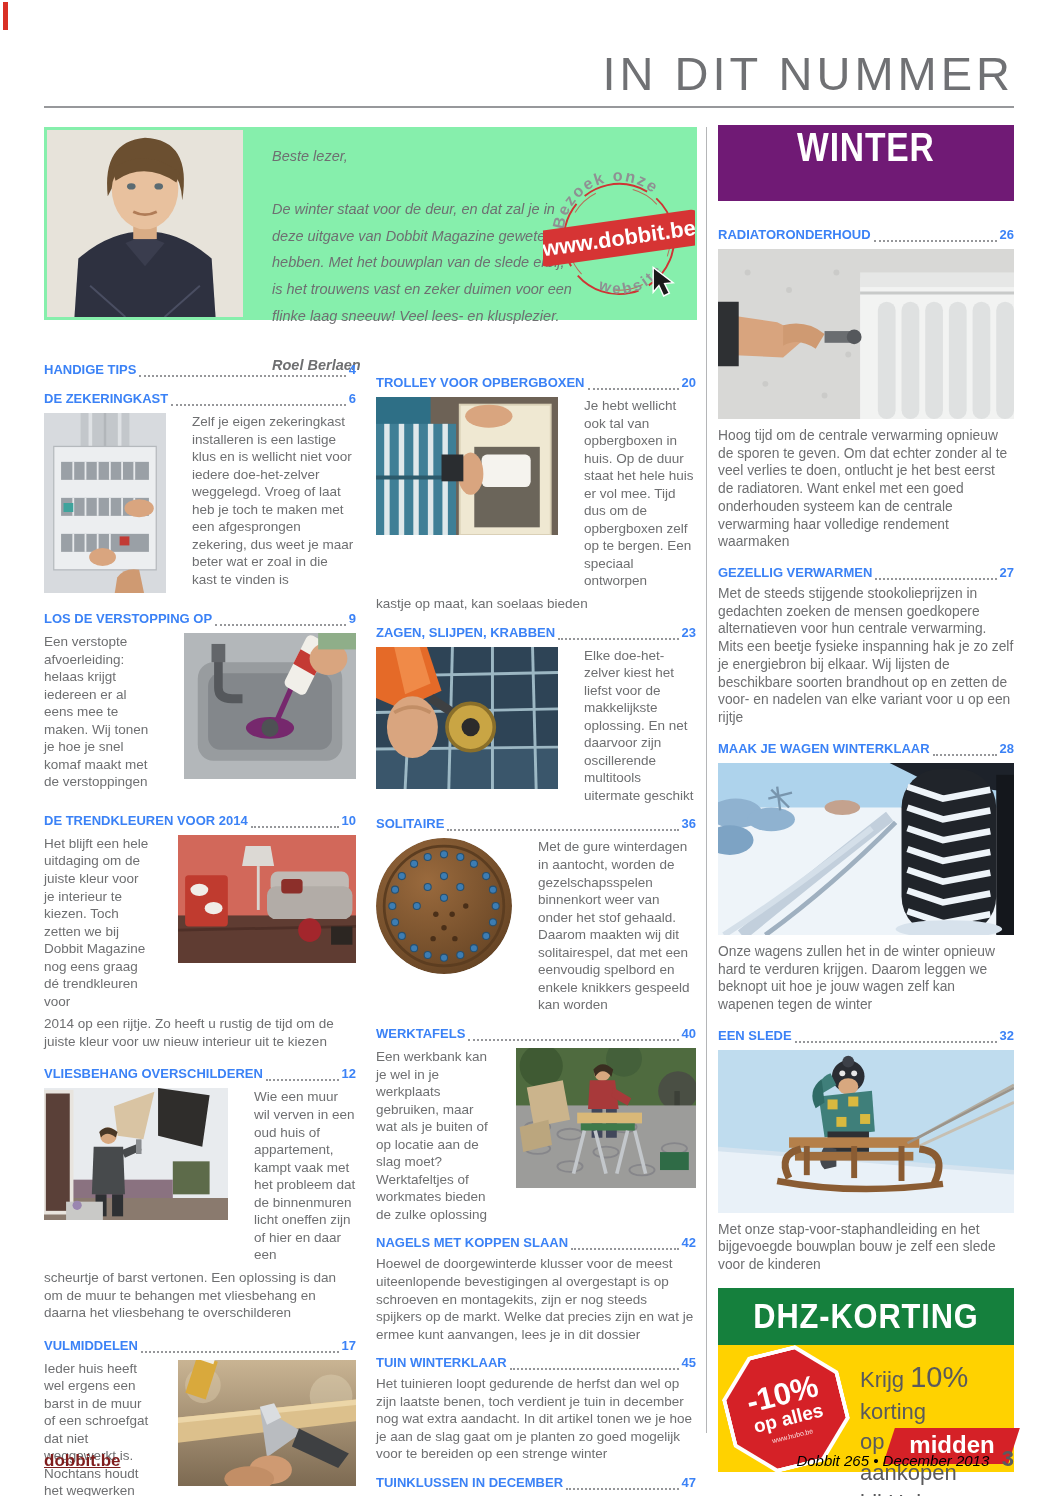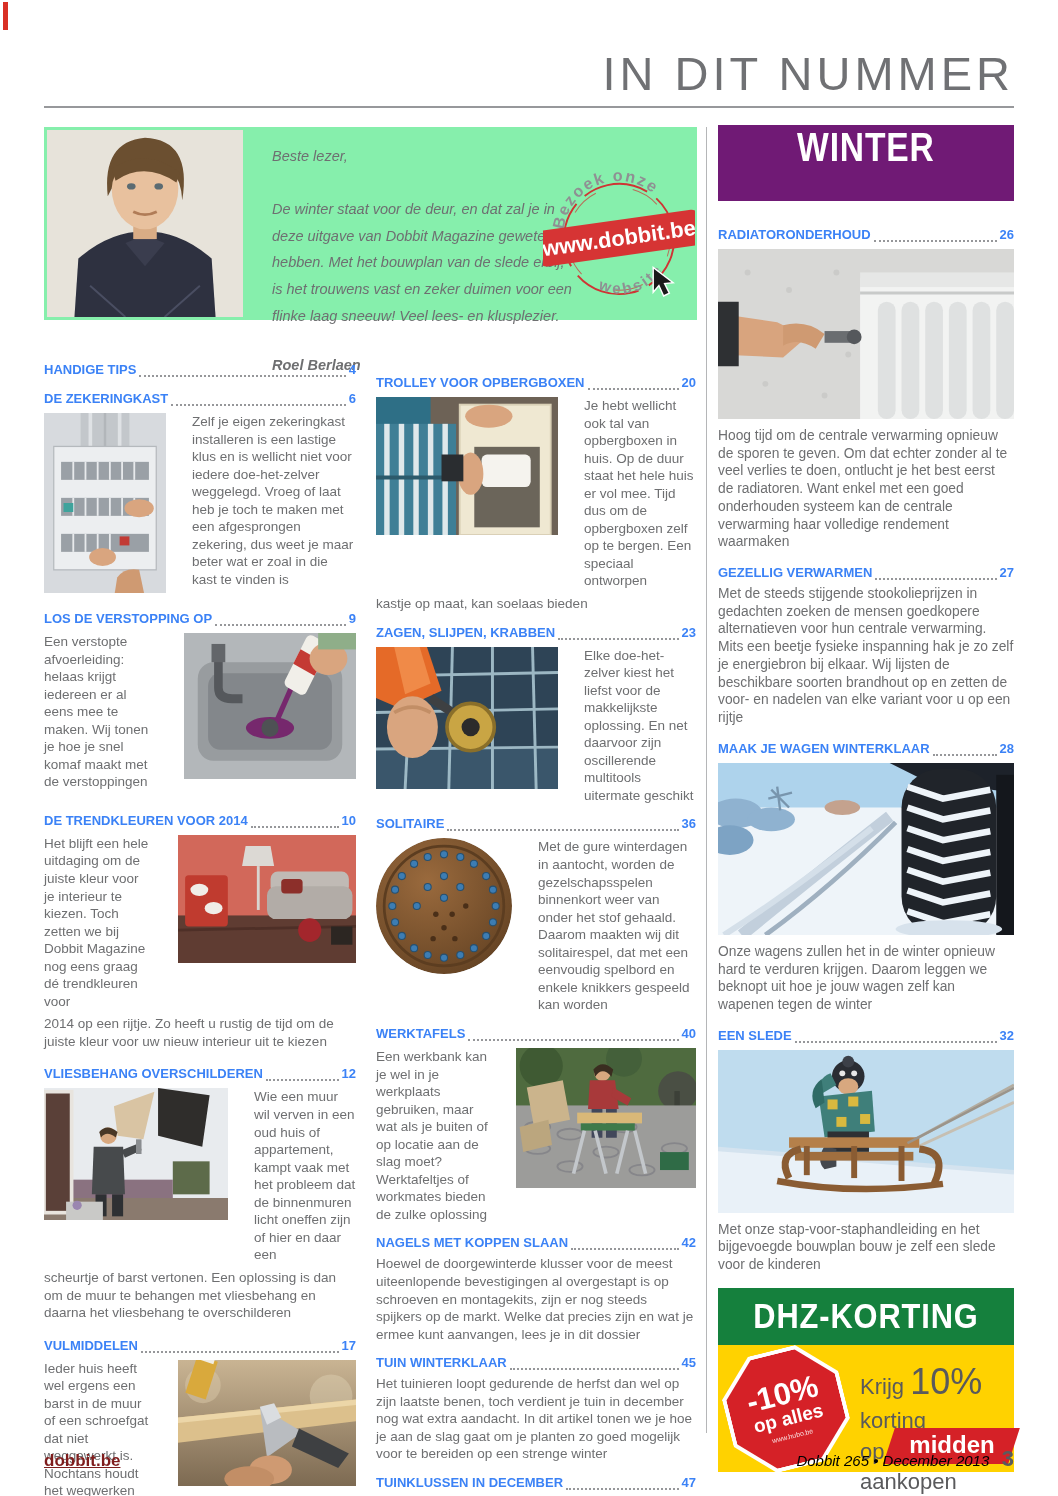--- a/index.html
+++ b/index.html
@@ -60,21 +60,21 @@
   .oct-outer { position:absolute; left:8px; top:4px; width:120px; height:120px; transform:rotate(-14deg);
     clip-path:polygon(30% 0,70% 0,100% 30%,100% 70%,70% 100%,30% 100%,0 70%,0 30%); background:#fff; }
   .oct-inner { position:absolute; left:4px; top:4px; right:4px; bottom:4px;
     clip-path:polygon(30% 0,70% 0,100% 30%,100% 70%,70% 100%,30% 100%,0 70%,0 30%);
     background:#d52127; display:flex; flex-direction:column; align-items:center; justify-content:center;
     color:#fff; }
   .oct-inner .v { font-size:31px; font-weight:bold; line-height:1; }
   .oct-inner .l { font-size:19px; font-weight:bold; line-height:1.1; }
   .oct-inner .s { font-size:7px; opacity:.85; margin-top:3px; }
   .ad-text { position:absolute; left:142px; top:12px; color:#5a5a5c; font-size:22px; line-height:1.38; }
-  .ad-text .big { font-size:36px;margin-top:36px; }
+  .ad-text .big { font-size:29px;margin-top:36px; }
   .midden-tag { position:absolute; right:0; bottom:8px; transform:skewX(-18deg); background:#d52127;
     padding:3px 20px 5px; }
   .midden-tag span { display:inline-block; transform:skewX(18deg); color:#fff; font-weight:bold; font-size:24px; }
 
   
   .footer { position:absolute; left:44px; right:44px; top:1446px; display:flex;
     justify-content:space-between; align-items:baseline; }
   .site-link { font-weight:bold; font-size:17px; color:#7f1d1d; text-decoration:underline; }
   .issue { font-size:15px; color:#000000;font-style:italic; }
   .pagenum { font-size:22px; font-weight:bold; color:#5a5b5e; margin-left:8px; }

